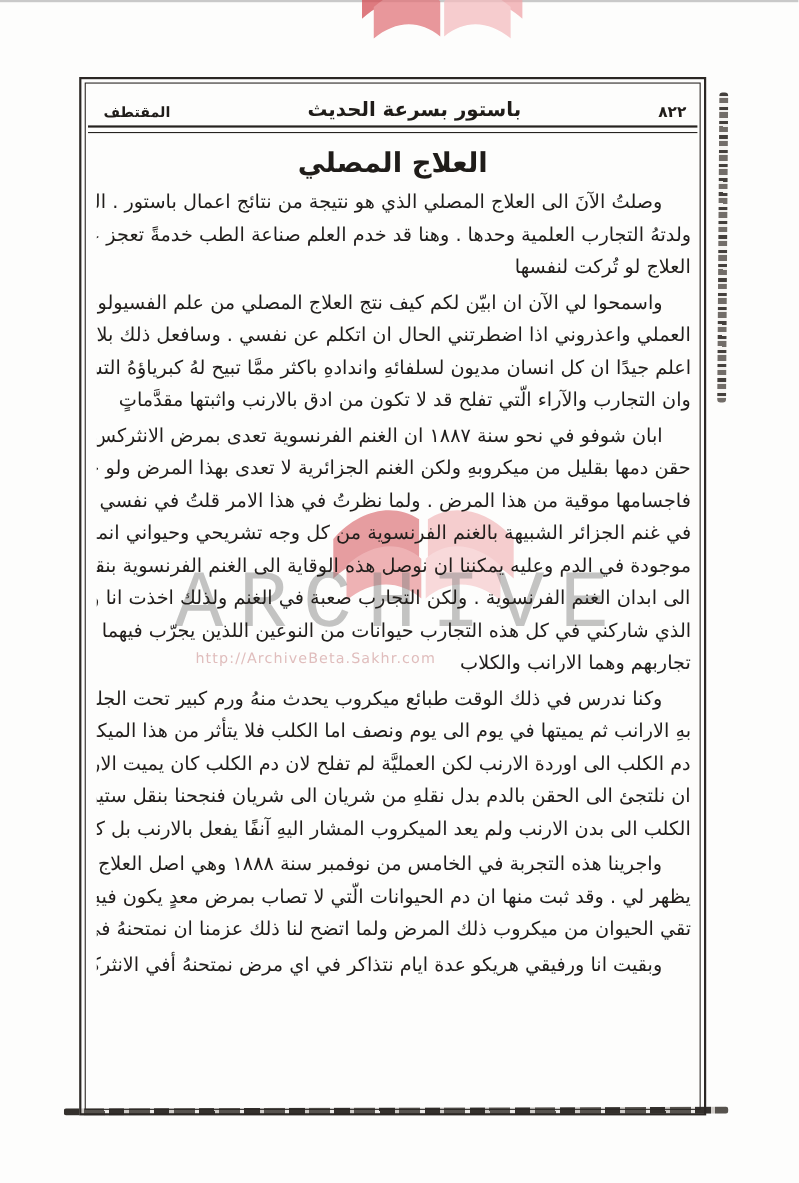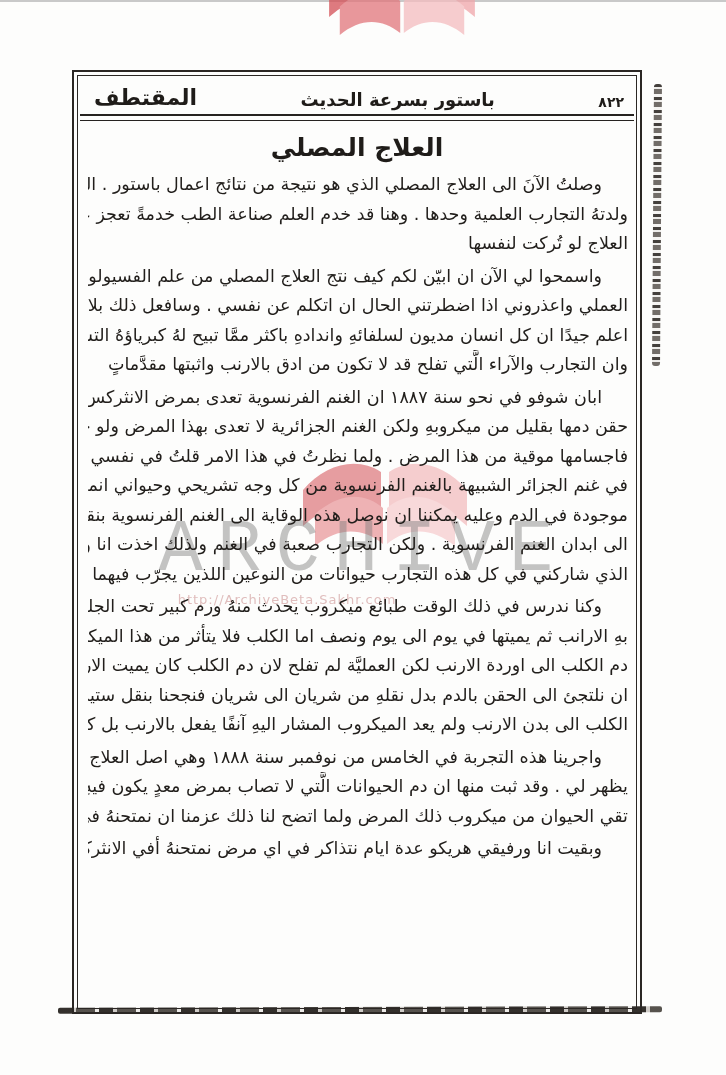--- a/index.html
+++ b/index.html
@@ -58,21 +58,21 @@
   }
   
   .header-row{
     display:flex;align-items:flex-end;justify-content:space-between;
     direction:rtl;
     height:34px;padding:0 12px 2px 16px;
     color:#1f1c19;
   }
   .header-pageno{font-size:14px;font-weight:bold;letter-spacing:2px;}
   .header-title{font-size:18px;font-weight:bold;}
-  .header-journal{font-size:22px;font-weight:bold;}
+  .header-journal{font-size:13px;font-weight:bold;}
   .header-rule{
     margin:2px 2px 0 2px;height:4px;
     border-top:2px solid #262320;border-bottom:1px solid #262320;
   }
   
   .section-title{
     text-align:center;direction:rtl;
     margin-top:12px;
     font-size:25px;font-weight:bold;color:#1f1c19;
   }
@@ -143,20 +143,21 @@
           <div class="line last">وان التجارب والآراء الَّتي تفلح قد لا تكون من ادق بالارنب واثبتها مقدَّماتٍ</div>
         </div>
         <div class="para">
           <div class="line first">ابان شوفو في نحو سنة ١٨٨٧ ان الغنم الفرنسوية تعدى بمرض الانثركس بسرعة اذا</div>
           <div class="line">حقن دمها بقليل من ميكروبهِ ولكن الغنم الجزائرية لا تعدى بهذا المرض ولو حقنت بميكروبهِ</div>
           <div class="line">فاجسامها موقية من هذا المرض . ولما نظرتُ في هذا الامر قلتُ في نفسي ان سبب هذه الوقاية</div>
           <div class="line">في غنم الجزائر الشبيهة بالغنم الفرنسوية من كل وجه تشريحي وحيواني انما هو مواد كيماوية</div>
           <div class="line">موجودة في الدم وعليه يمكننا ان نوصل هذه الوقاية الى الغنم الفرنسوية بنقل دم الغنم الجزائرية</div>
           <div class="line">الى ابدان الغنم الفرنسوية . ولكن التجارب صعبة في الغنم ولذلك اخذت انا وصديقي هريكور</div>
           <div class="line">الذي شاركني في كل هذه التجارب حيوانات من النوعين اللذين يجرّب فيهما الفسيولوجيون</div>
+          <div class="line last">تجاربهم وهما الارانب والكلاب</div>
         </div>
         <div class="para">
           <div class="line first">وكنا ندرس في ذلك الوقت طبائع ميكروب يحدث منهُ ورم كبير تحت الجلد اذا حقنت</div>
           <div class="line">بهِ الارانب ثم يميتها في يوم الى يوم ونصف اما الكلب فلا يتأثر من هذا الميكروب فحاولنا نقل</div>
           <div class="line">دم الكلب الى اوردة الارنب لكن العمليَّة لم تفلح لان دم الكلب كان يميت الارنب فخطر لنا</div>
           <div class="line">ان نلتجئ الى الحقن بالدم بدل نقلهِ من شريان الى شريان فنجحنا بنقل ستين غرامًا من دم</div>
           <div class="line">الكلب الى بدن الارنب ولم يعد الميكروب المشار اليهِ آنفًا يفعل بالارنب بل كانت تبقى سليمة</div>
         </div>
         <div class="para">
           <div class="line first">واجرينا هذه التجربة في الخامس من نوفمبر سنة ١٨٨٨ وهي اصل العلاج المصلي على ما</div>

